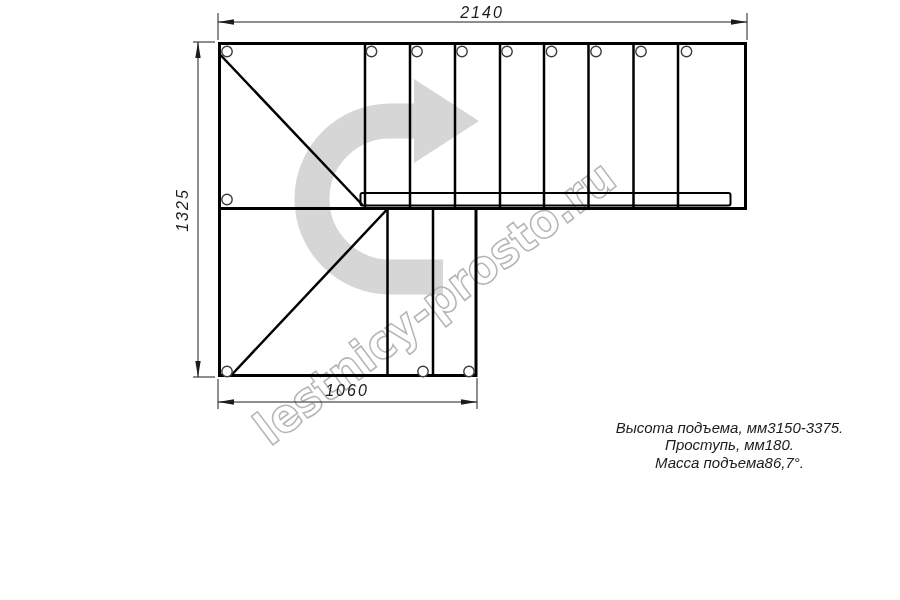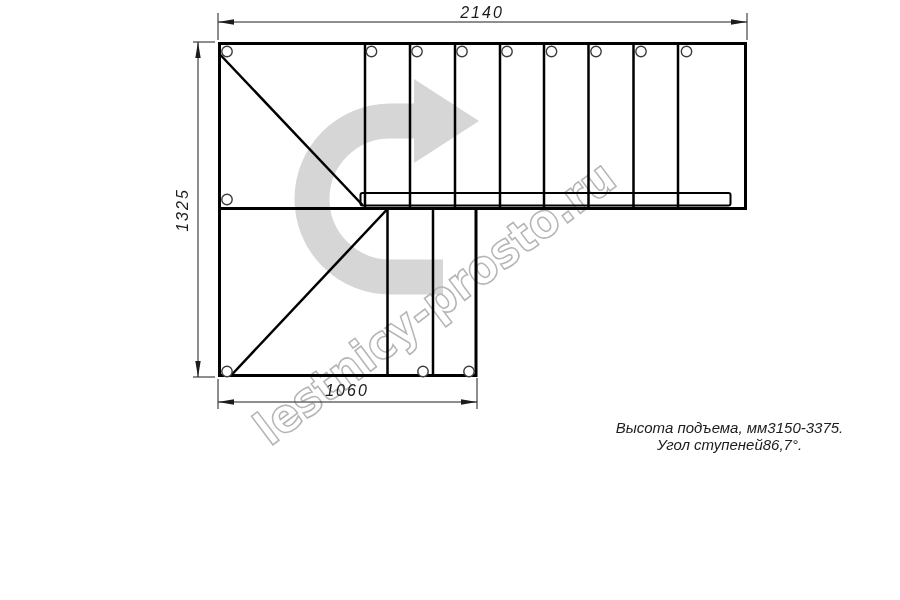--- a/index.html
+++ b/index.html
@@ -97,18 +97,22 @@
       </g>
     </g>
   </svg>
 
   <div class="specs">
     <div class="spec-row">
       <span class="spec-label">Высота подъема, мм</span>
       <span class="spec-value">3150-3375.</span>
     </div>
     <div class="spec-row">
-      <span class="spec-label">Угол ступеней</span>
+      <span class="spec-label">Проступь, мм</span>
+      <span class="spec-value">180.</span>
+    </div>
+    <div class="spec-row">
+      <span class="spec-label">Масса подъема</span>
       <span class="spec-value">86,7°.</span>
     </div>
   </div>
 
 </div>
 
 </body></html>

